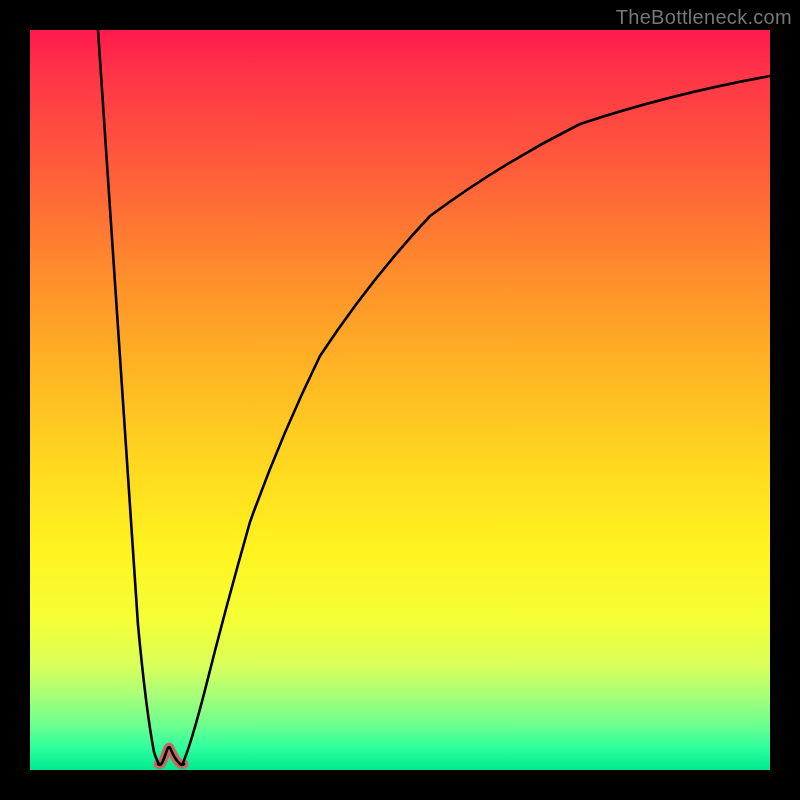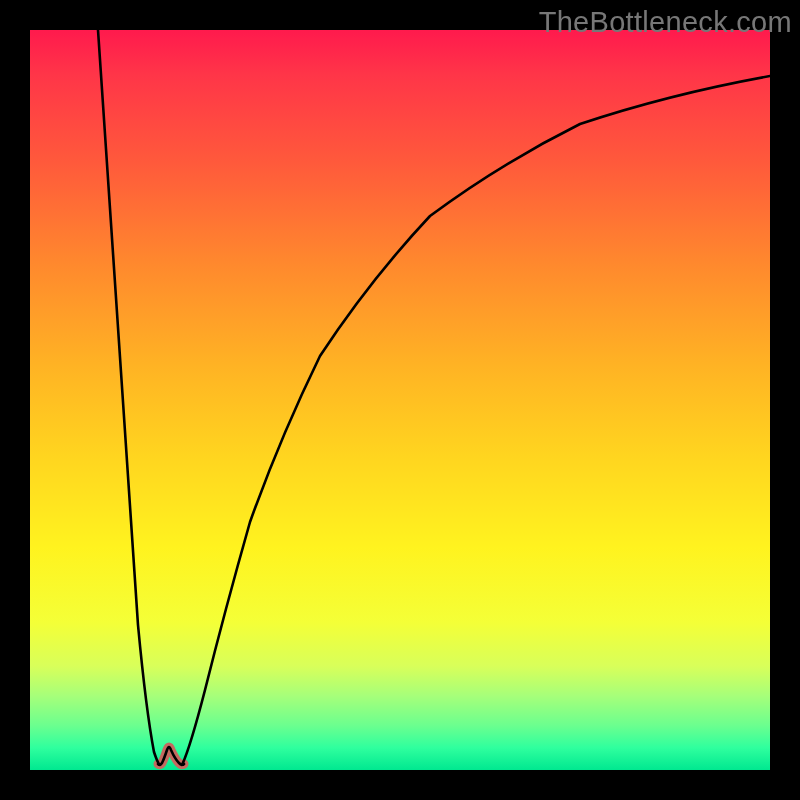--- a/index.html
+++ b/index.html
@@ -46,21 +46,21 @@
     top: 30px;
     width: 740px;
     height: 740px;
     pointer-events: none;
   }
   .watermark {
     position: absolute;
     top: 6px;
     right: 8px;
     color: #777;
-    font-size: 29px;
+    font-size: 20px;
     font-weight: 500;
     user-select: none;
     letter-spacing: 0.3px;
   }
 </style>
 </head>
 <body>
 
 <div class="frame">
 

